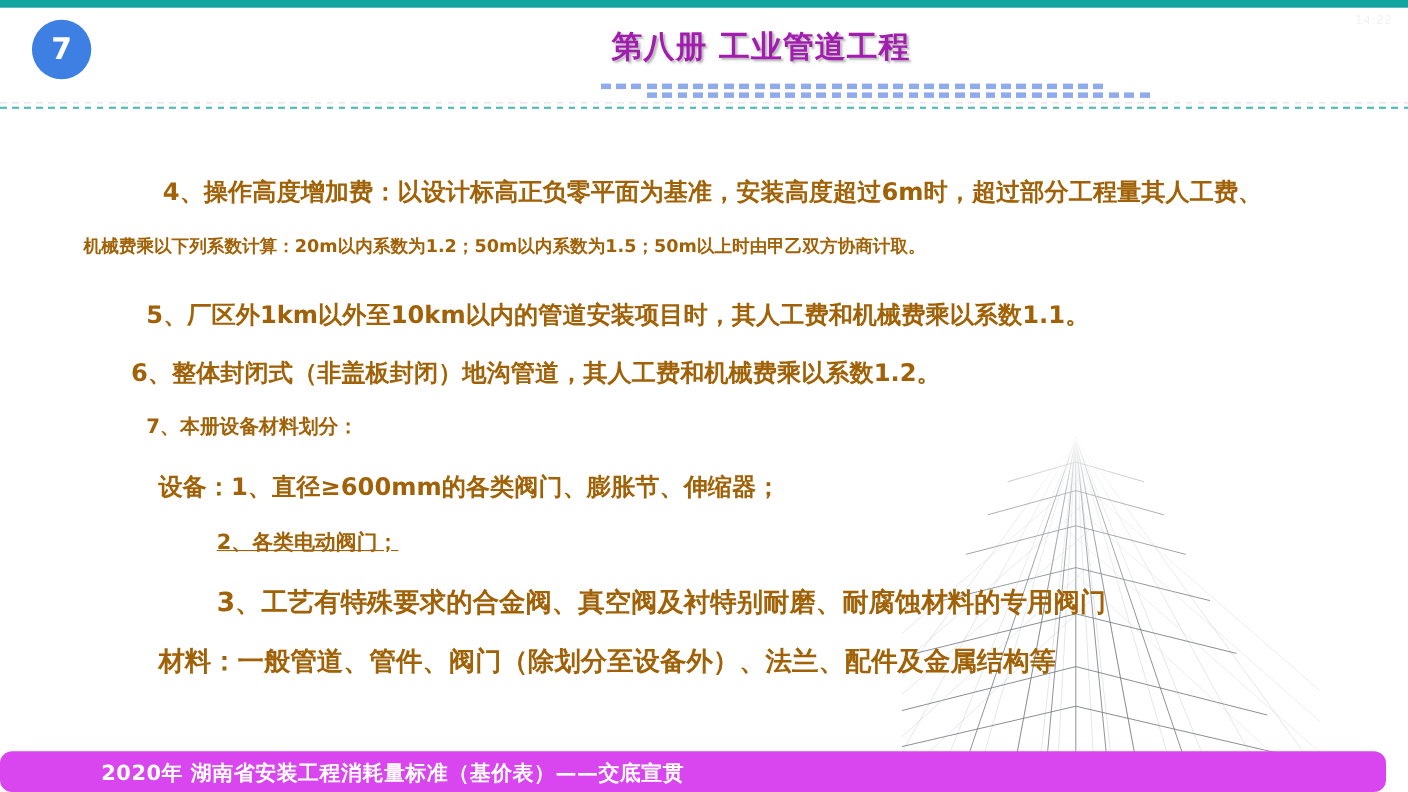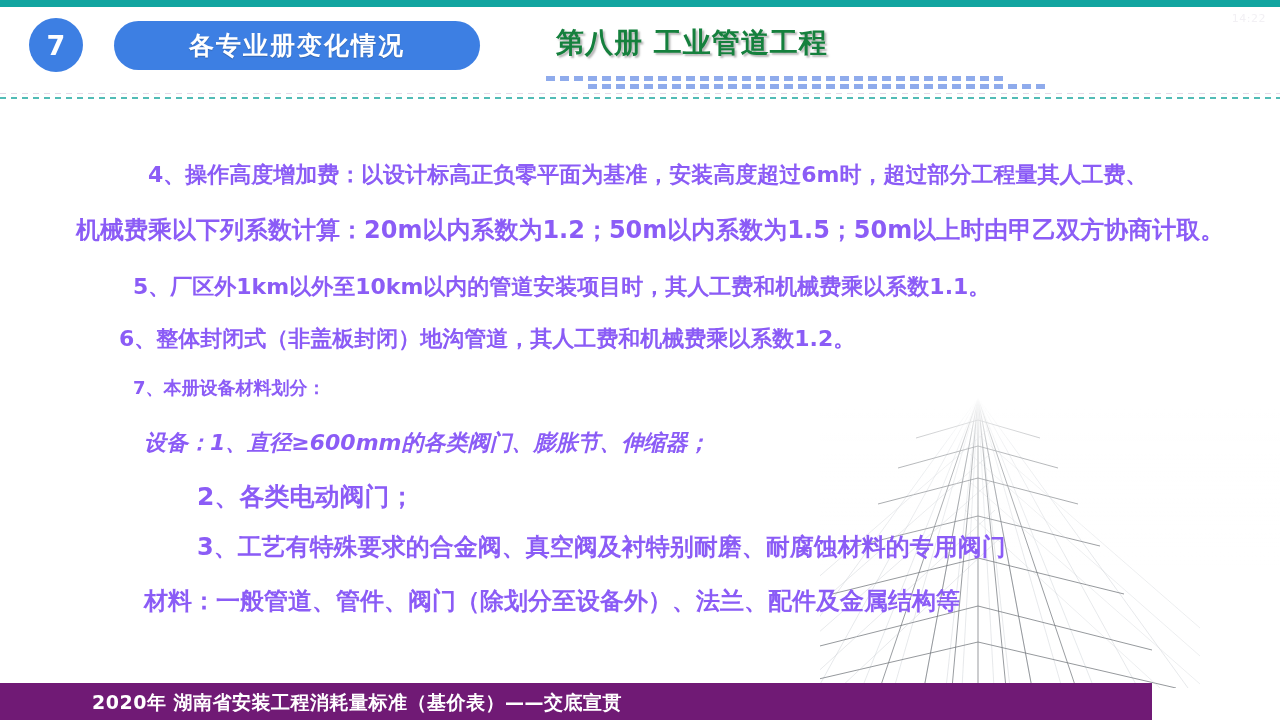--- a/index.html
+++ b/index.html
@@ -43,21 +43,21 @@
     color: #ffffff;
     font-size: 25px; font-weight: bold;
     display: flex; align-items: center; justify-content: center;
     letter-spacing: 2px;
     text-shadow: 0 1px 1px rgba(0,0,0,0.22);
   }
 
   .header-title {
     position: absolute; left: 556px; top: 24px;
     font-size: 28px; font-weight: bold;
-    color: #15803d;
+    color: #a21caf;
     letter-spacing: 1px;
     white-space: nowrap;
     text-shadow: 2px 2px 2px rgba(120,120,120,0.55);
   }
 
   
   .title-dash-wrap {
     position: absolute; left: 546px; top: 76px;
     width: 500px; height: 18px;
   }
@@ -100,60 +100,60 @@
     pointer-events: none;
   }
 
   
   .body {
     position: absolute; left: 0; top: 110px;
     width: 1280px;
   }
   .line {
     position: absolute;
-    color: #8b5cf6;
+    color: #a16207;
     font-weight: bold;
     white-space: nowrap;
     font-family: "DejaVu Sans", "Liberation Sans", sans-serif;
   }
   .l1  { left: 148px; top: 50px;  font-size: 22px; }
-  .l2  { left: 76px;  top: 104px; font-size: 24px; }
+  .l2  { left: 76px;  top: 104px; font-size: 16px; }
   .l3  { left: 133px; top: 162px; font-size: 22px; }
   .l4  { left: 119px; top: 214px; font-size: 22px; }
   .l5  { left: 133px; top: 266px; font-size: 18px; }
-  .l6  { left: 144px; top: 318px; font-size: 22px; font-style: italic; }
-  .l7  { left: 197px; top: 370px; font-size: 25px; }
+  .l6  { left: 144px; top: 318px; font-size: 22px; }
+  .l7  { left: 197px; top: 370px; font-size: 19px; text-decoration: underline; }
   .l8  { left: 197px; top: 421px; font-size: 24px; }
   .l9  { left: 144px; top: 475px; font-size: 24px; }
 
   
   .footer {
     position: absolute; left: 0; bottom: 0;
-    width: 1152px; height: 37px;
-    background: #701a75;
+    width: 1260px; height: 37px;
+    background: #d946ef;
+    border-radius: 11px;
   }
   .footer-text {
     position: absolute; left: 92px; top: 7px;
     color: #ffffff;
     font-size: 19px; font-weight: bold;
     letter-spacing: .5px;
     white-space: nowrap;
   }
 </style>
 </head>
 <body>
 
 <div id="slide">
 
   <div class="top-rule"></div>
 
   <div class="clock">14:22</div>
 
   <div class="badge-num">7</div>
-  <div class="badge-pill">各专业册变化情况</div>
 
   <div class="header-title">第八册  工业管道工程</div>
 
   <div class="title-dash-wrap">
     <div class="title-dash row1"></div>
     <div class="title-dash row2"></div>
   </div>
 
   <div class="header-divider2"></div>
   <div class="header-divider"></div>

